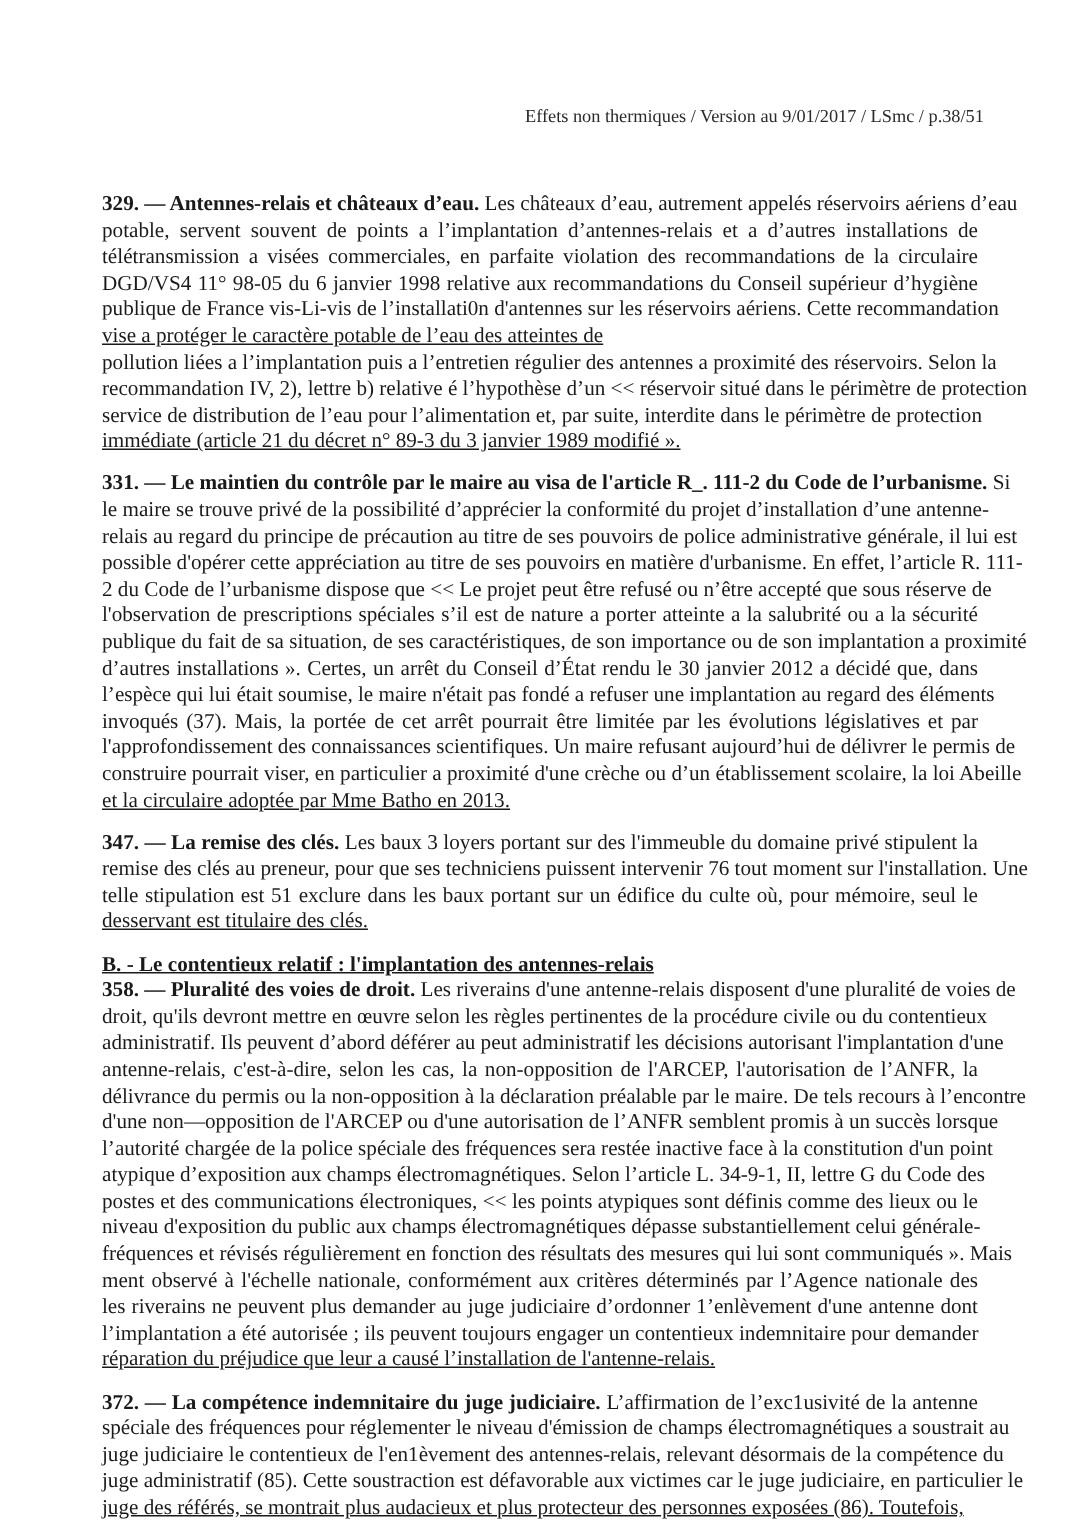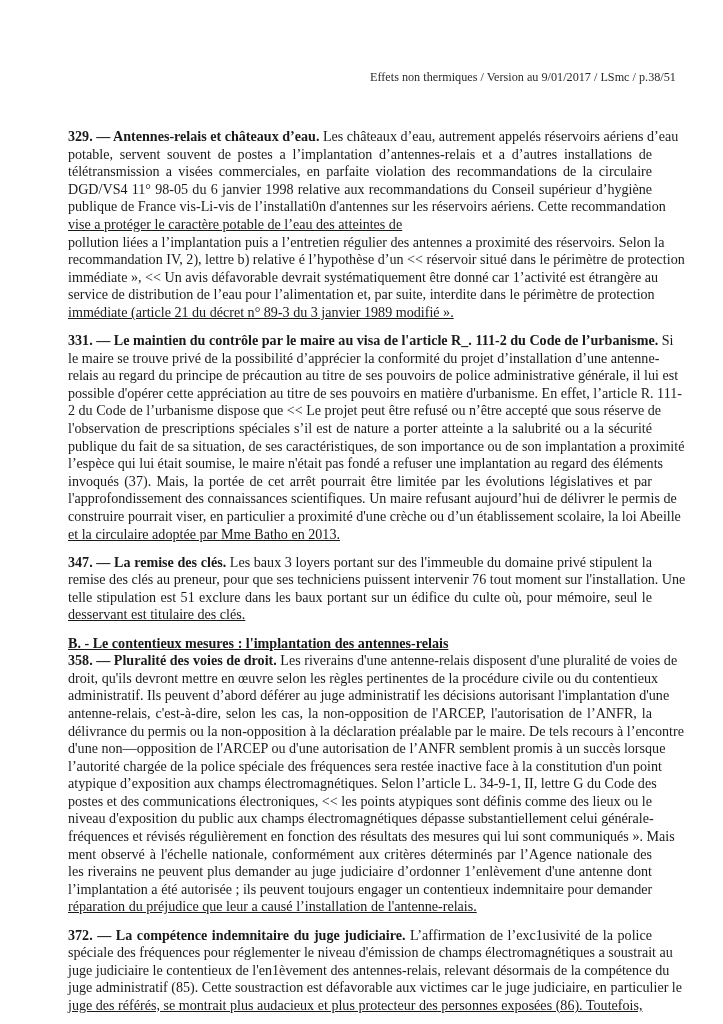--- a/index.html
+++ b/index.html
@@ -15,21 +15,20 @@
     font-family: "Liberation Serif", "DejaVu Serif", serif;
     color: #1a1a1a;
   }
   .page-header {
     position: absolute;
     top: 70px;
     left: 350px;
     font-size: 12.2px;
     color: #2a2a2a;
     white-space: nowrap;
-    margin-left: 20px;
   }
   .content {
     position: absolute;
     top: 128px;
     left: 68px;
     width: 584px;
     font-size: 14.1px;
     line-height: 17.6px;
   }
   .para {
@@ -55,77 +54,77 @@
 </style>
 </head>
 <body>
 
 <div class="page-header">Effets non thermiques / Version au 9/01/2017 / LSmc / p.38/51</div>
 
 <div class="content">
 
   <div class="para">
     <span class="line"><span class="b">329. — Antennes-relais et châteaux d’eau.</span><span> Les châteaux d’eau, autrement appelés réservoirs aériens d’eau</span></span>
-    <span class="line">potable, servent souvent de postes a l’implantation d’antennes-relais et a d’autres installations de</span>
+    <span class="line">potable, servent souvent de points a l’implantation d’antennes-relais et a d’autres installations de</span>
     <span class="line">télétransmission a visées commerciales, en parfaite violation des recommandations de la circulaire</span>
     <span class="line">DGD/VS4 11° 98-05 du 6 janvier 1998 relative aux recommandations du Conseil supérieur d’hygiène</span>
     <span class="line">publique de France vis-Li-vis de l’installati0n d'antennes sur les réservoirs aériens. Cette recommandation</span>
     <span class="line last">vise a protéger le caractère potable de l’eau des atteintes de</span>
     <span class="line">pollution liées a l’implantation puis a l’entretien régulier des antennes a proximité des réservoirs. Selon la</span>
     <span class="line">recommandation IV, 2), lettre b) relative é l’hypothèse d’un &lt;&lt; réservoir situé dans le périmètre de protection</span>
-    <span class="line">immédiate », &lt;&lt; Un avis défavorable devrait systématiquement être donné car 1’activité est étrangère au</span>
     <span class="line">service de distribution de l’eau pour l’alimentation et, par suite, interdite dans le périmètre de protection</span>
     <span class="line last">immédiate (article 21 du décret n° 89-3 du 3 janvier 1989 modifié ».</span>
   </div>
 
   <div class="para">
     <span class="line"><span class="b">331. — Le maintien du contrôle par le maire au visa de l'article R_. 111-2 du Code de l’urbanisme.</span><span> Si</span></span>
     <span class="line">le maire se trouve privé de la possibilité d’apprécier la conformité du projet d’installation d’une antenne-</span>
     <span class="line">relais au regard du principe de précaution au titre de ses pouvoirs de police administrative générale, il lui est</span>
     <span class="line">possible d'opérer cette appréciation au titre de ses pouvoirs en matière d'urbanisme. En effet, l’article R. 111-</span>
     <span class="line">2 du Code de l’urbanisme dispose que &lt;&lt; Le projet peut être refusé ou n’être accepté que sous réserve de</span>
     <span class="line">l'observation de prescriptions spéciales s’il est de nature a porter atteinte a la salubrité ou a la sécurité</span>
     <span class="line">publique du fait de sa situation, de ses caractéristiques, de son importance ou de son implantation a proximité</span>
+    <span class="line">d’autres installations ». Certes, un arrêt du Conseil d’État rendu le 30 janvier 2012 a décidé que, dans</span>
     <span class="line">l’espèce qui lui était soumise, le maire n'était pas fondé a refuser une implantation au regard des éléments</span>
     <span class="line">invoqués (37). Mais, la portée de cet arrêt pourrait être limitée par les évolutions législatives et par</span>
     <span class="line">l'approfondissement des connaissances scientifiques. Un maire refusant aujourd’hui de délivrer le permis de</span>
     <span class="line">construire pourrait viser, en particulier a proximité d'une crèche ou d’un établissement scolaire, la loi Abeille</span>
     <span class="line last">et la circulaire adoptée par Mme Batho en 2013.</span>
   </div>
 
   <div class="para">
     <span class="line"><span class="b">347. — La remise des clés.</span><span> Les baux 3 loyers portant sur des l'immeuble du domaine privé stipulent la</span></span>
     <span class="line">remise des clés au preneur, pour que ses techniciens puissent intervenir 76 tout moment sur l'installation. Une</span>
     <span class="line">telle stipulation est 51 exclure dans les baux portant sur un édifice du culte où, pour mémoire, seul le</span>
     <span class="line last">desservant est titulaire des clés.</span>
   </div>
 
   <div class="para tight">
-    <span class="line last b">B. - Le contentieux mesures : l'implantation des antennes-relais</span>
+    <span class="line last b">B. - Le contentieux relatif : l'implantation des antennes-relais</span>
   </div>
 
   <div class="para">
     <span class="line"><span class="b">358. — Pluralité des voies de droit.</span><span> Les riverains d'une antenne-relais disposent d'une pluralité de voies de</span></span>
     <span class="line">droit, qu'ils devront mettre en œuvre selon les règles pertinentes de la procédure civile ou du contentieux</span>
-    <span class="line">administratif. Ils peuvent d’abord déférer au juge administratif les décisions autorisant l'implantation d'une</span>
+    <span class="line">administratif. Ils peuvent d’abord déférer au peut administratif les décisions autorisant l'implantation d'une</span>
     <span class="line">antenne-relais, c'est-à-dire, selon les cas, la non-opposition de l'ARCEP, l'autorisation de l’ANFR, la</span>
     <span class="line">délivrance du permis ou la non-opposition à la déclaration préalable par le maire. De tels recours à l’encontre</span>
     <span class="line">d'une non—opposition de l'ARCEP ou d'une autorisation de l’ANFR semblent promis à un succès lorsque</span>
     <span class="line">l’autorité chargée de la police spéciale des fréquences sera restée inactive face  à la constitution d'un point</span>
     <span class="line">atypique d’exposition aux champs électromagnétiques. Selon l’article L. 34-9-1, II, lettre G du Code des</span>
     <span class="line">postes et des communications électroniques, &lt;&lt; les points atypiques sont définis comme des lieux ou le</span>
     <span class="line">niveau d'exposition du public aux champs électromagnétiques dépasse substantiellement celui générale-</span>
     <span class="line">fréquences et révisés régulièrement en fonction des résultats des mesures qui lui sont communiqués ». Mais</span>
     <span class="line">ment observé à l'échelle nationale, conformément aux critères déterminés par l’Agence nationale des</span>
     <span class="line">les riverains ne peuvent plus demander au juge judiciaire d’ordonner 1’enlèvement d'une antenne dont</span>
     <span class="line">l’implantation a été autorisée ; ils peuvent toujours engager un contentieux indemnitaire pour demander</span>
     <span class="line last">réparation du préjudice que leur a causé l’installation de l'antenne-relais.</span>
   </div>
 
   <div class="para">
-    <span class="line"><span class="b">372. — La compétence indemnitaire du juge judiciaire.</span><span> L’affirmation de l’exc1usivité de la police</span></span>
+    <span class="line"><span class="b">372. — La compétence indemnitaire du juge judiciaire.</span><span> L’affirmation de l’exc1usivité de la antenne</span></span>
     <span class="line">spéciale des fréquences pour réglementer le niveau d'émission de champs électromagnétiques a soustrait au</span>
     <span class="line">juge judiciaire le contentieux de l'en1èvement des antennes-relais, relevant désormais de la compétence du</span>
     <span class="line">juge administratif (85). Cette soustraction est défavorable aux victimes car le juge judiciaire, en particulier le</span>
     <span class="line last">juge des référés, se montrait plus audacieux et plus protecteur des personnes exposées (86). Toutefois,</span>
   </div>
 
 </div>
 
 </body></html>

